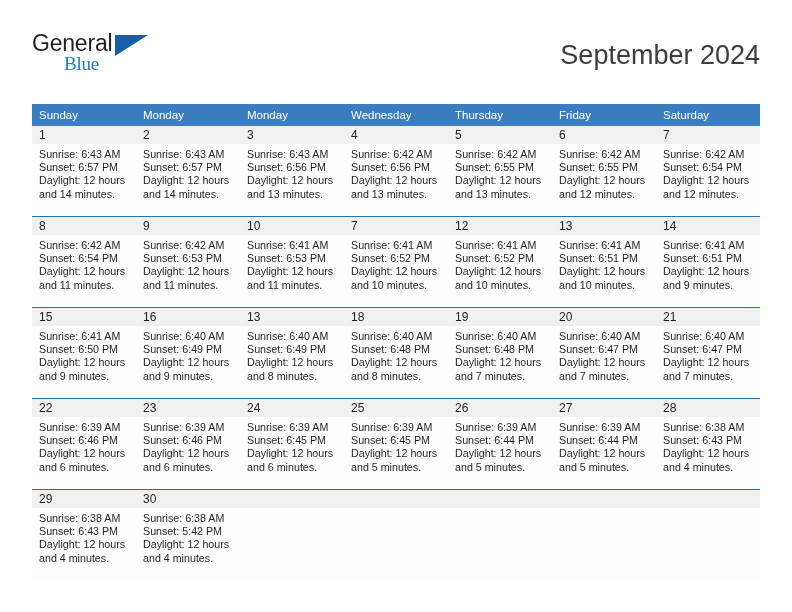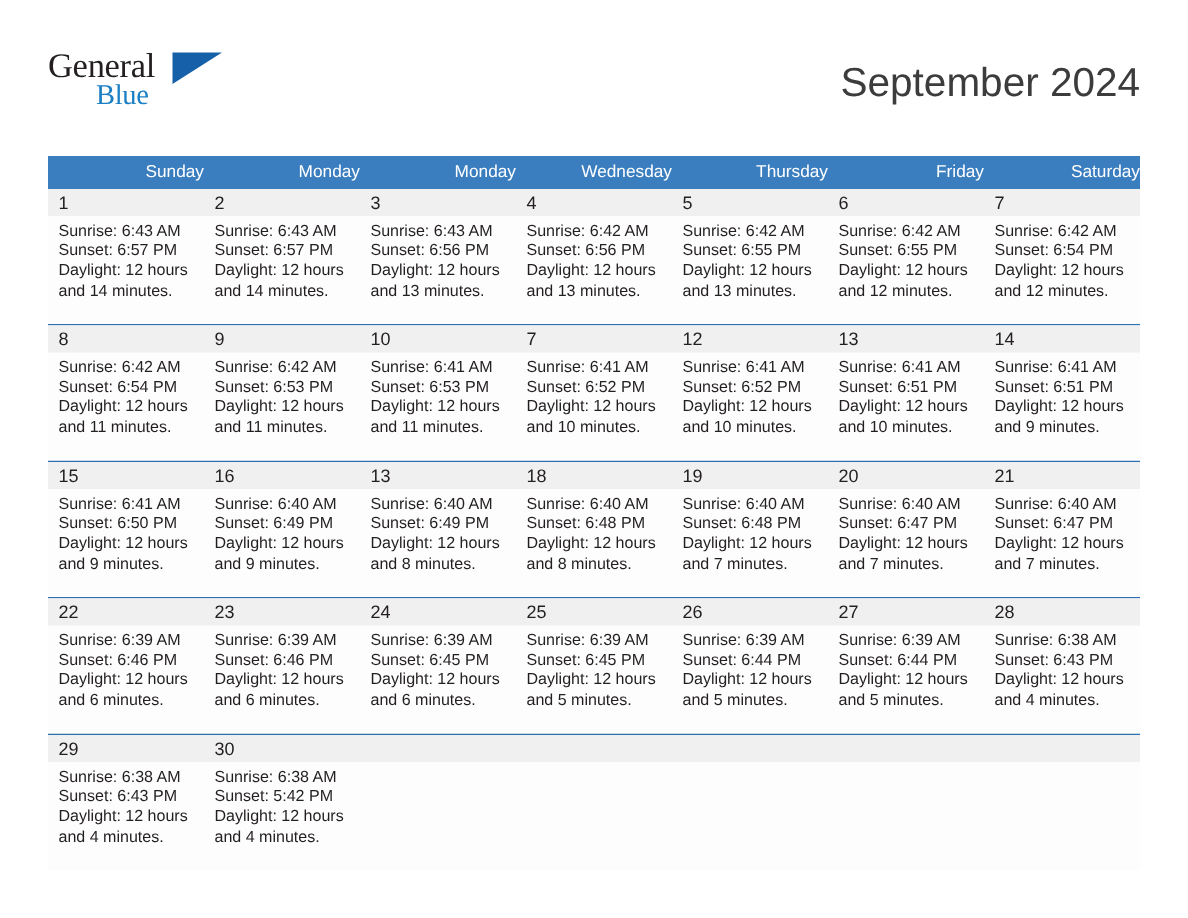--- a/index.html
+++ b/index.html
@@ -38,21 +38,21 @@
     width: 200px;
     height: 56px;
   }
   .logo-general {
     position: absolute;
     left: 0;
     top: 0;
     font-size: 23px;
     letter-spacing: -0.2px;
     color: #231f20;
-    font-family: Liberation Serif, serif;
+    font-family: Liberation Sans, sans-serif;
     line-height: 1;
   }
   .logo-blue {
     position: absolute;
     left: 32px;
     top: 22px;
     font-size: 19px;
     letter-spacing: -0.2px;
     color: #1b7fc4;
     font-family: Liberation Serif, serif;
@@ -97,21 +97,21 @@
     width: 728px;
     border-collapse: collapse;
     table-layout: fixed;
   }
 
   .calendar th {
     background: #3b7ebf;
     color: #ffffff;
     font-weight: normal;
     font-size: 11.5px;
-    text-align: right;
+    text-align: left;
     padding: 5px 0 5px 7px;
     height: 11px;
     border: 0;
   }
 
   .week-row > td {
     vertical-align: top;
     padding: 0;
     border: 0;
     border-top: 1.5px solid #2d6fae;

